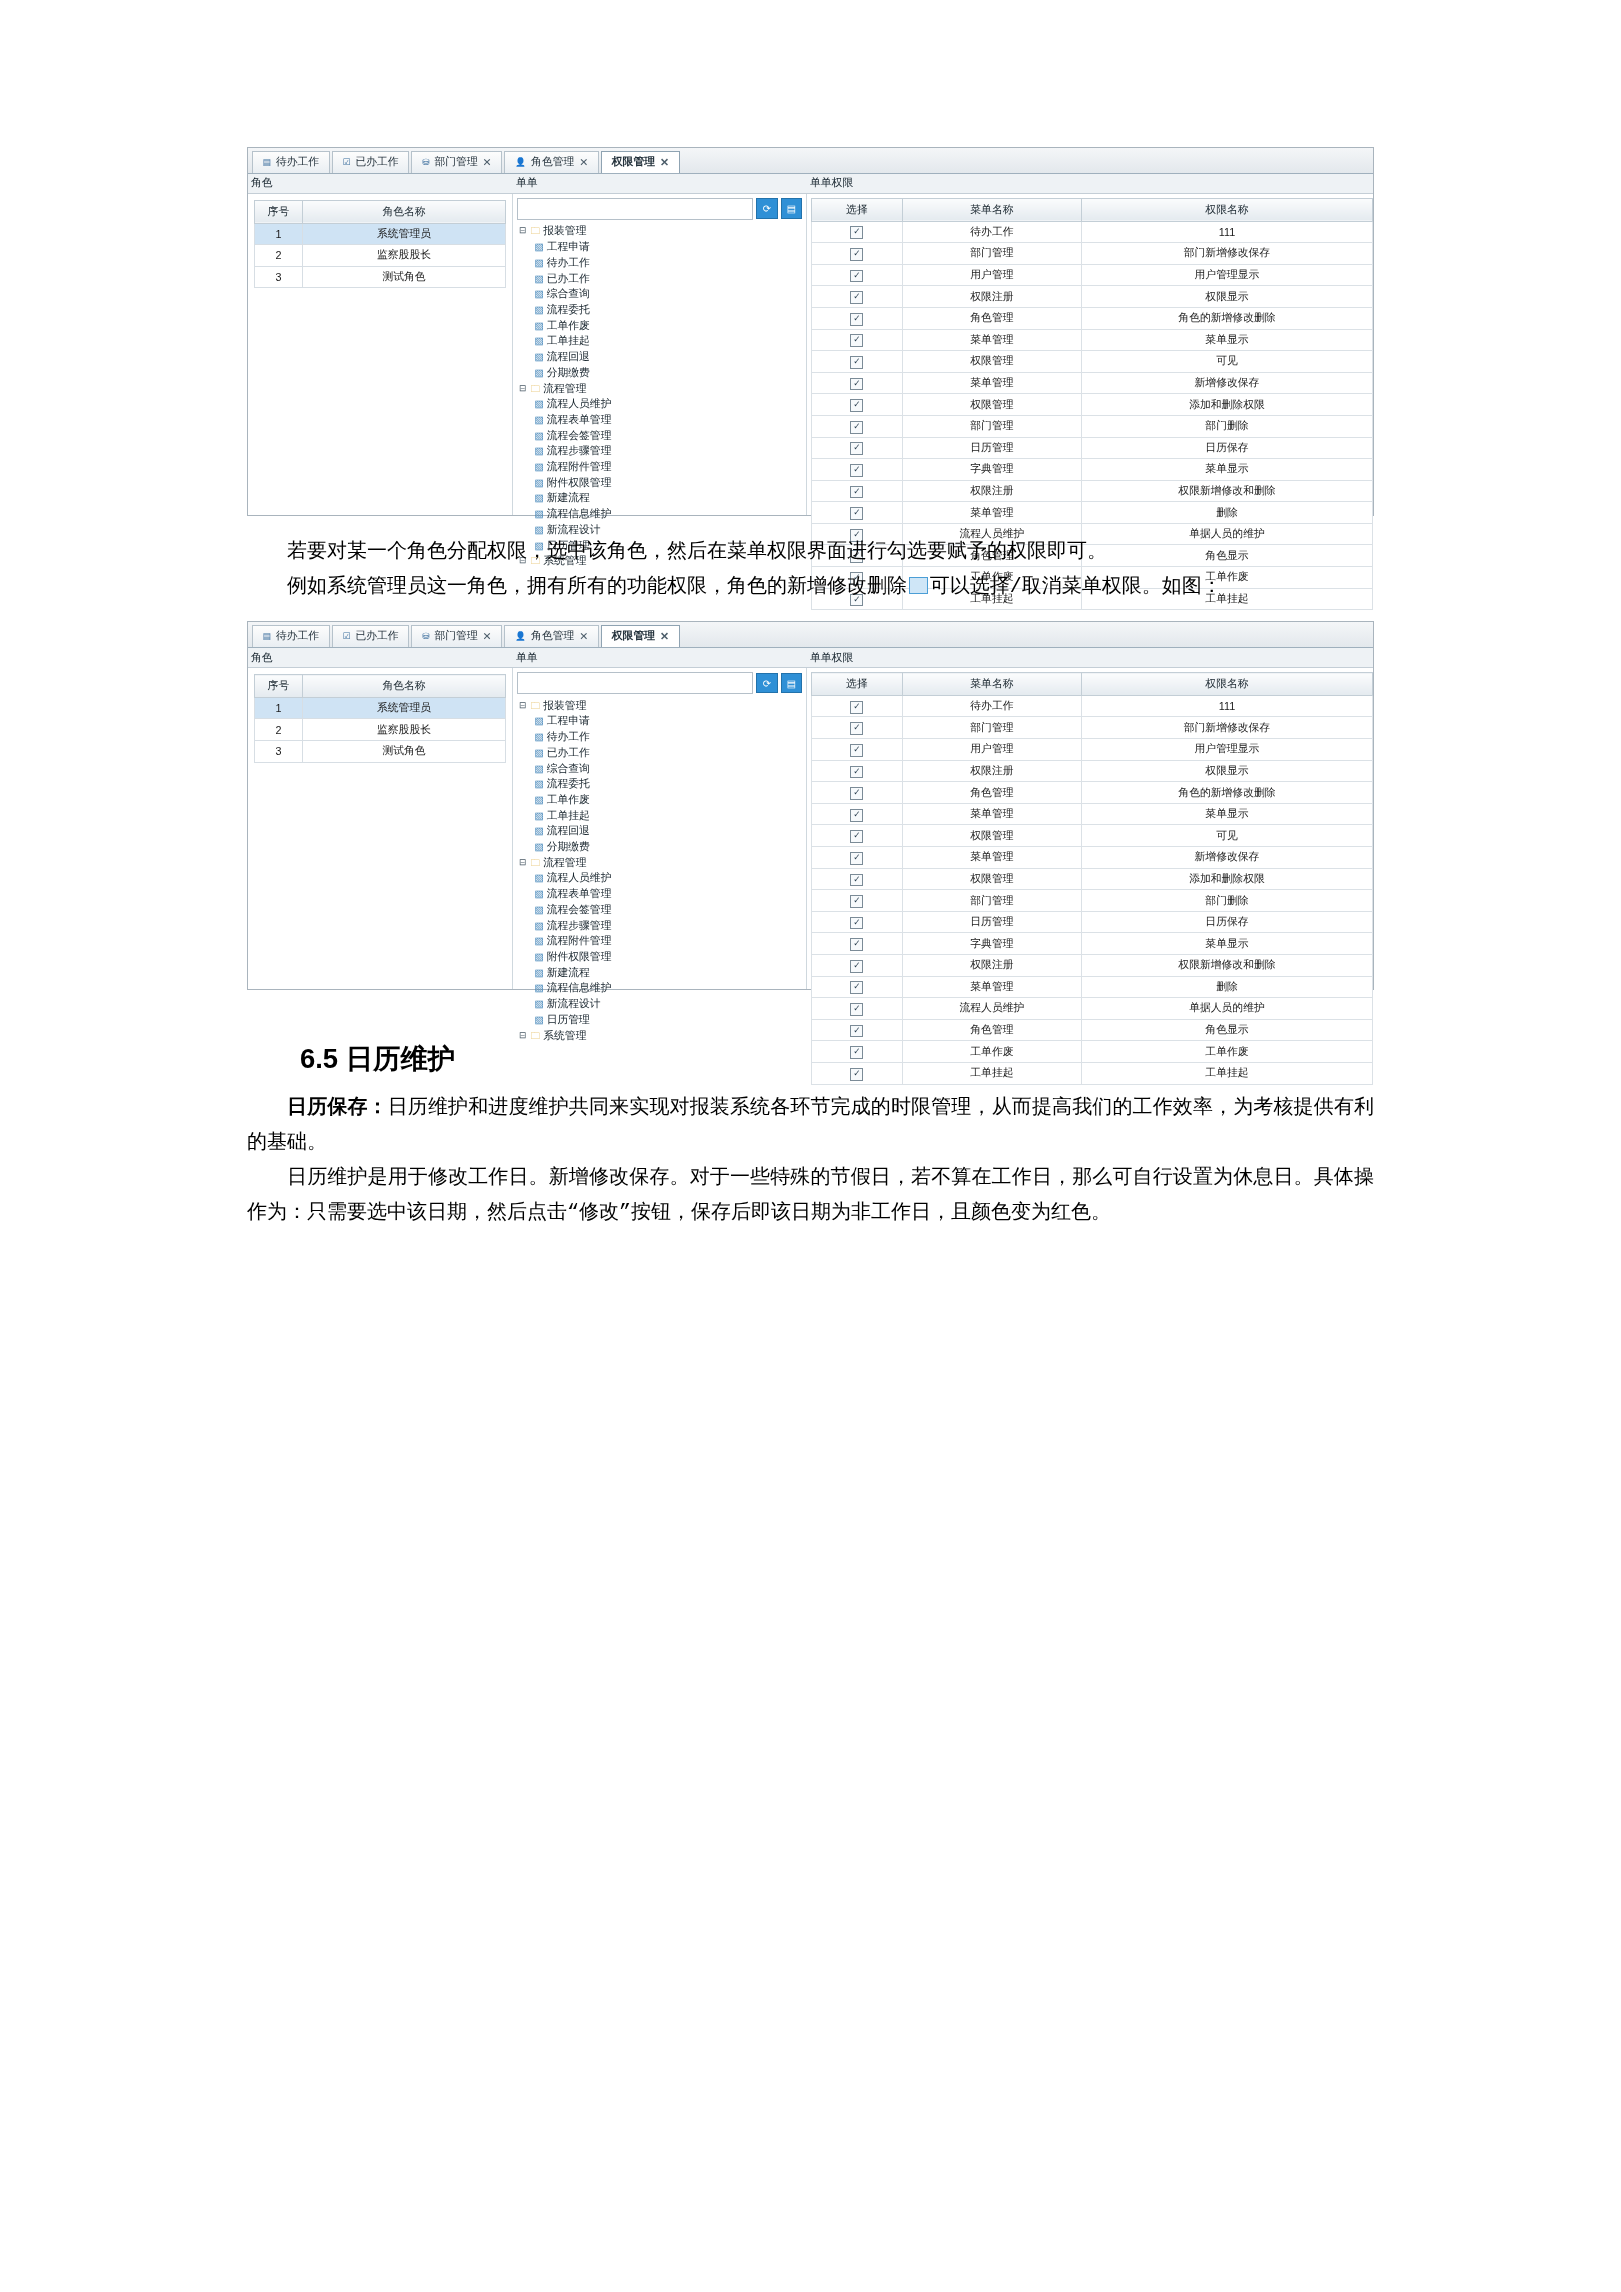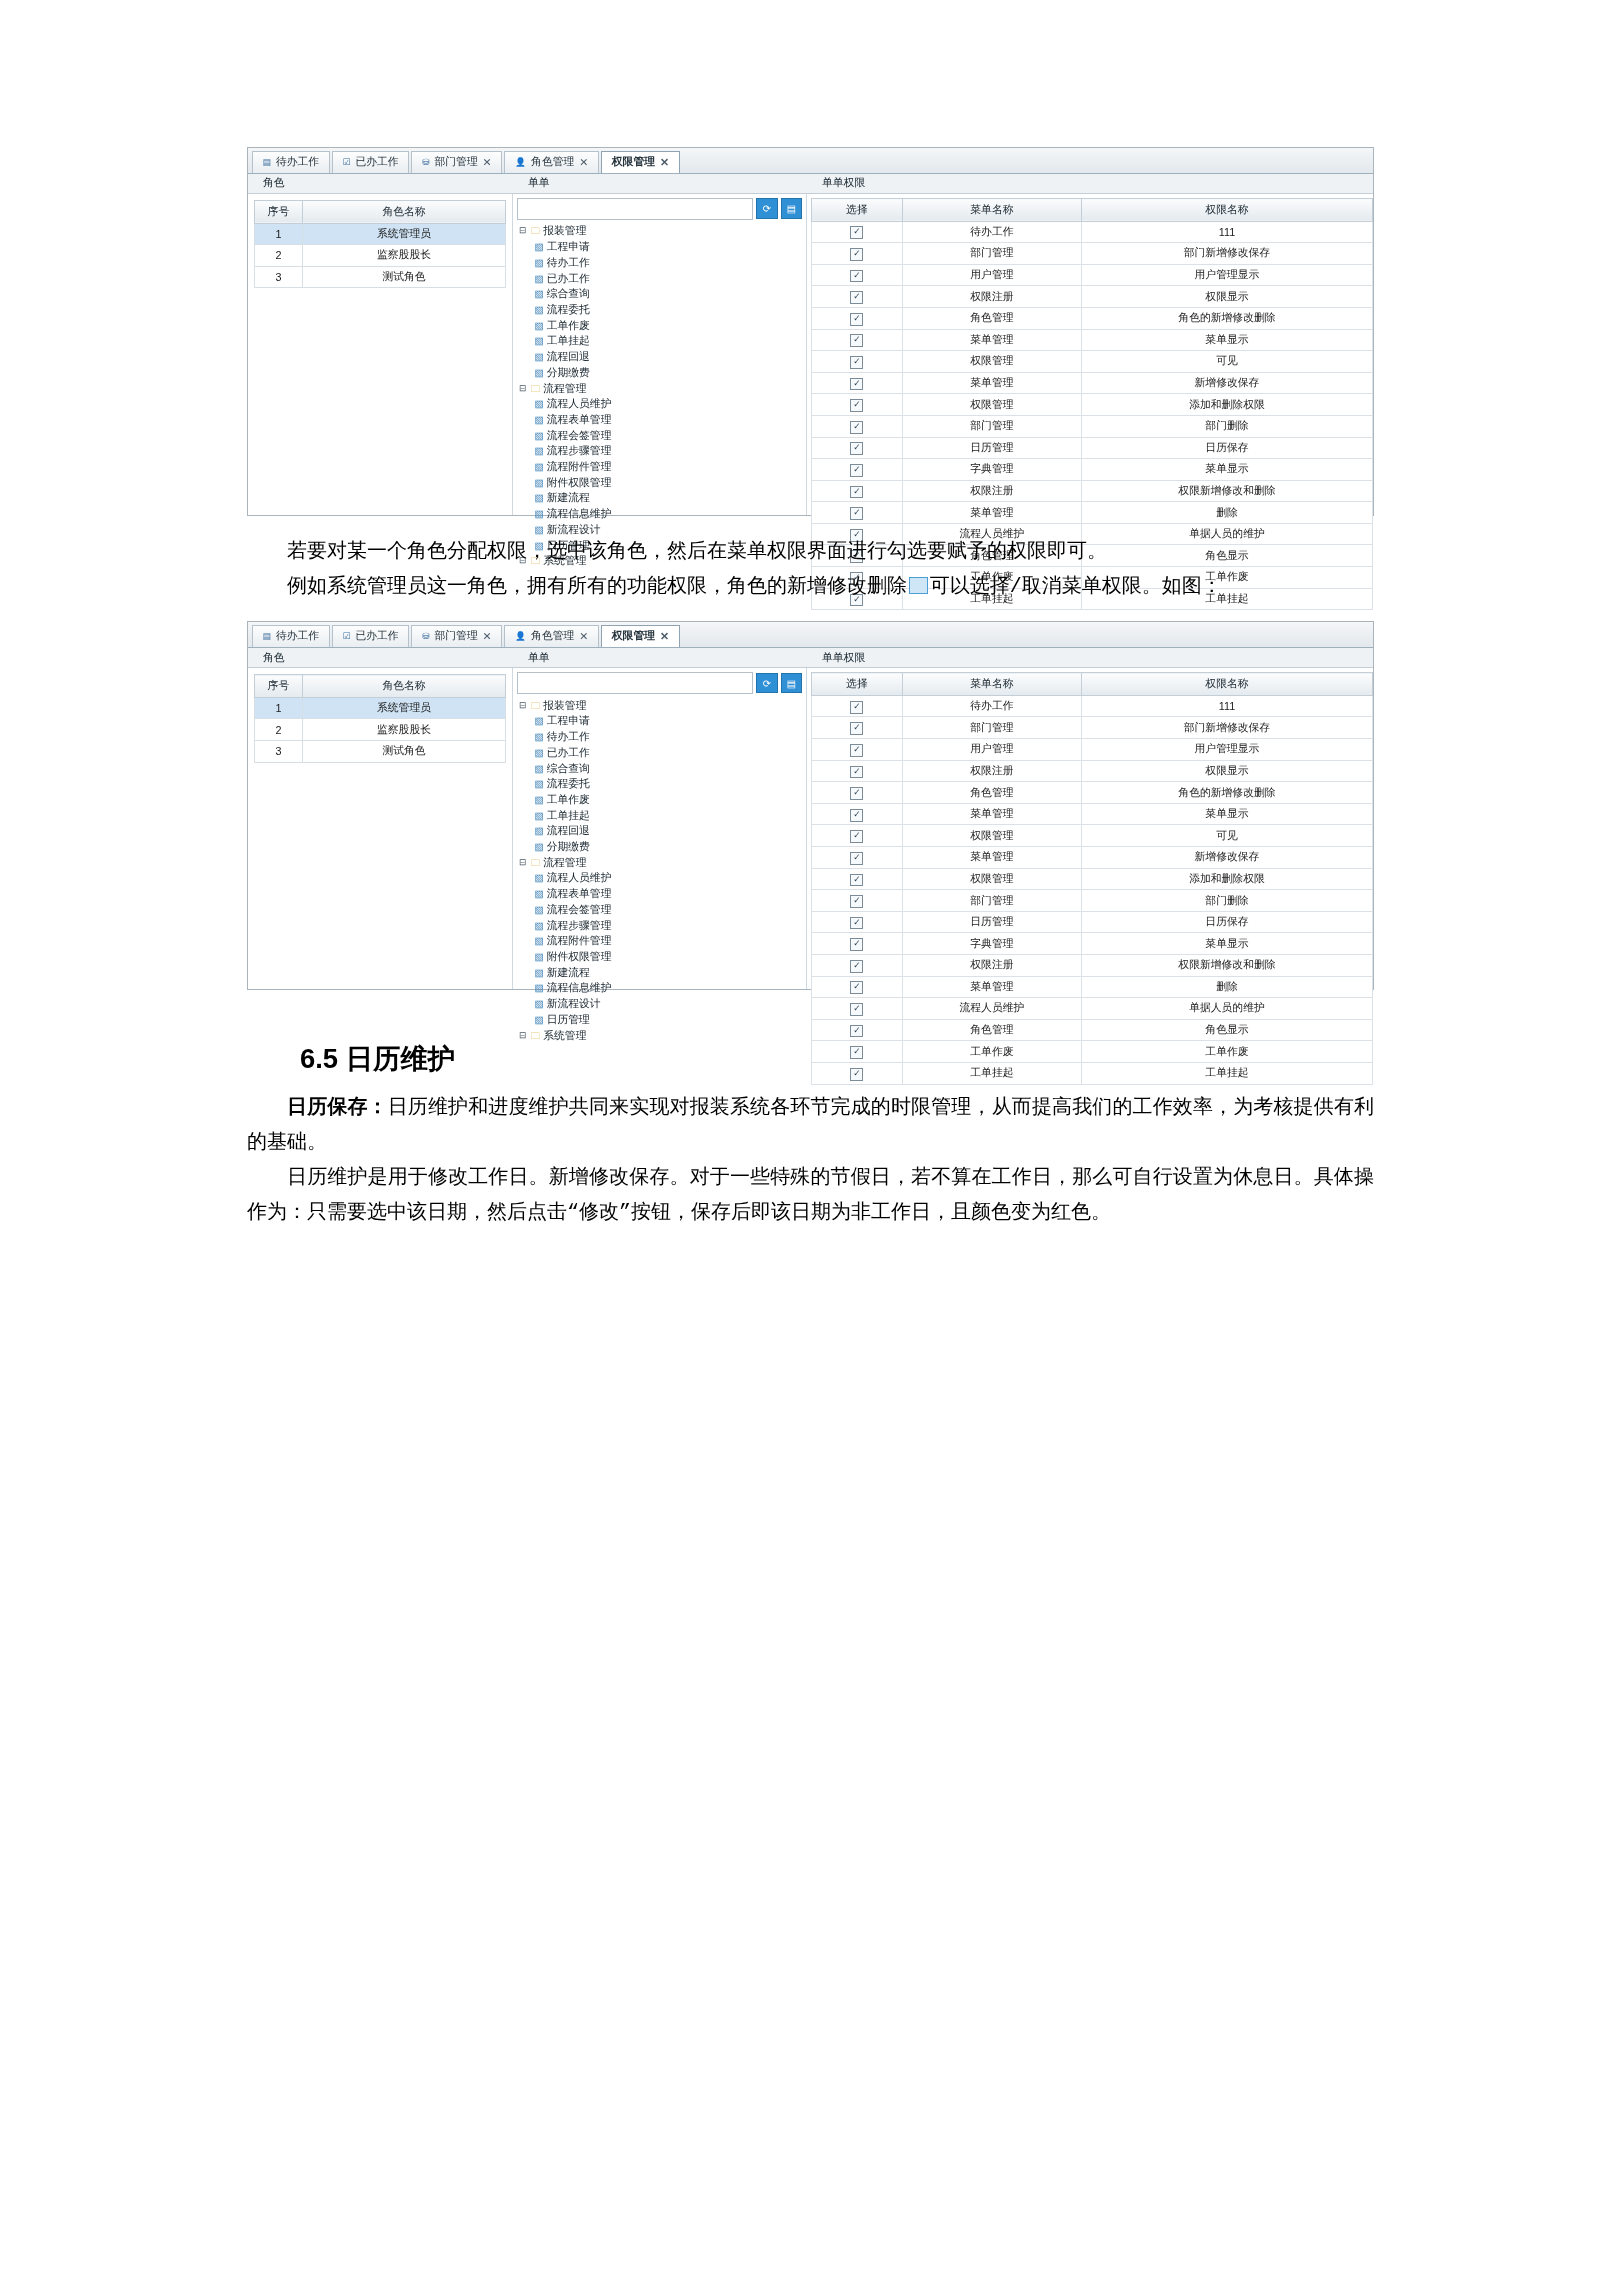--- a/index.html
+++ b/index.html
@@ -59,21 +59,21 @@
   .shot .tab .ticon{font-size:8.8px;color:#3d6f9e;}
   .shot .secbar{
     display:flex;
     height:19.6px;
     align-items:center;
     background:#eef2f5;
     border-bottom:1px solid #c4ced6;
     font-size:10.8px;
     color:#13212b;
   }
-  .shot .secbar > div{padding-left:15px;box-sizing:border-box;}
+  .shot .secbar > div{padding-left:3px;box-sizing:border-box;}
   .sec-a{width:265px;}
   .sec-b{width:294px;}
   .sec-c{flex:1;}
   .shot .body{display:flex;height:321px;box-sizing:border-box;}
   .col-roles{width:265px;border-right:1px solid #cfd8de;box-sizing:border-box;padding:5.9px 5.9px 0 5.9px;}
   .col-menu{width:294px;border-right:1px solid #cfd8de;box-sizing:border-box;padding:3.9px 3.9px 0 3.9px;}
   .col-perm{flex:1;box-sizing:border-box;padding:3.9px 0 0 3.9px;}
 
   table.grid{border-collapse:collapse;width:100%;font-size:10.8px;padding-left:16px;}
   table.grid th{

